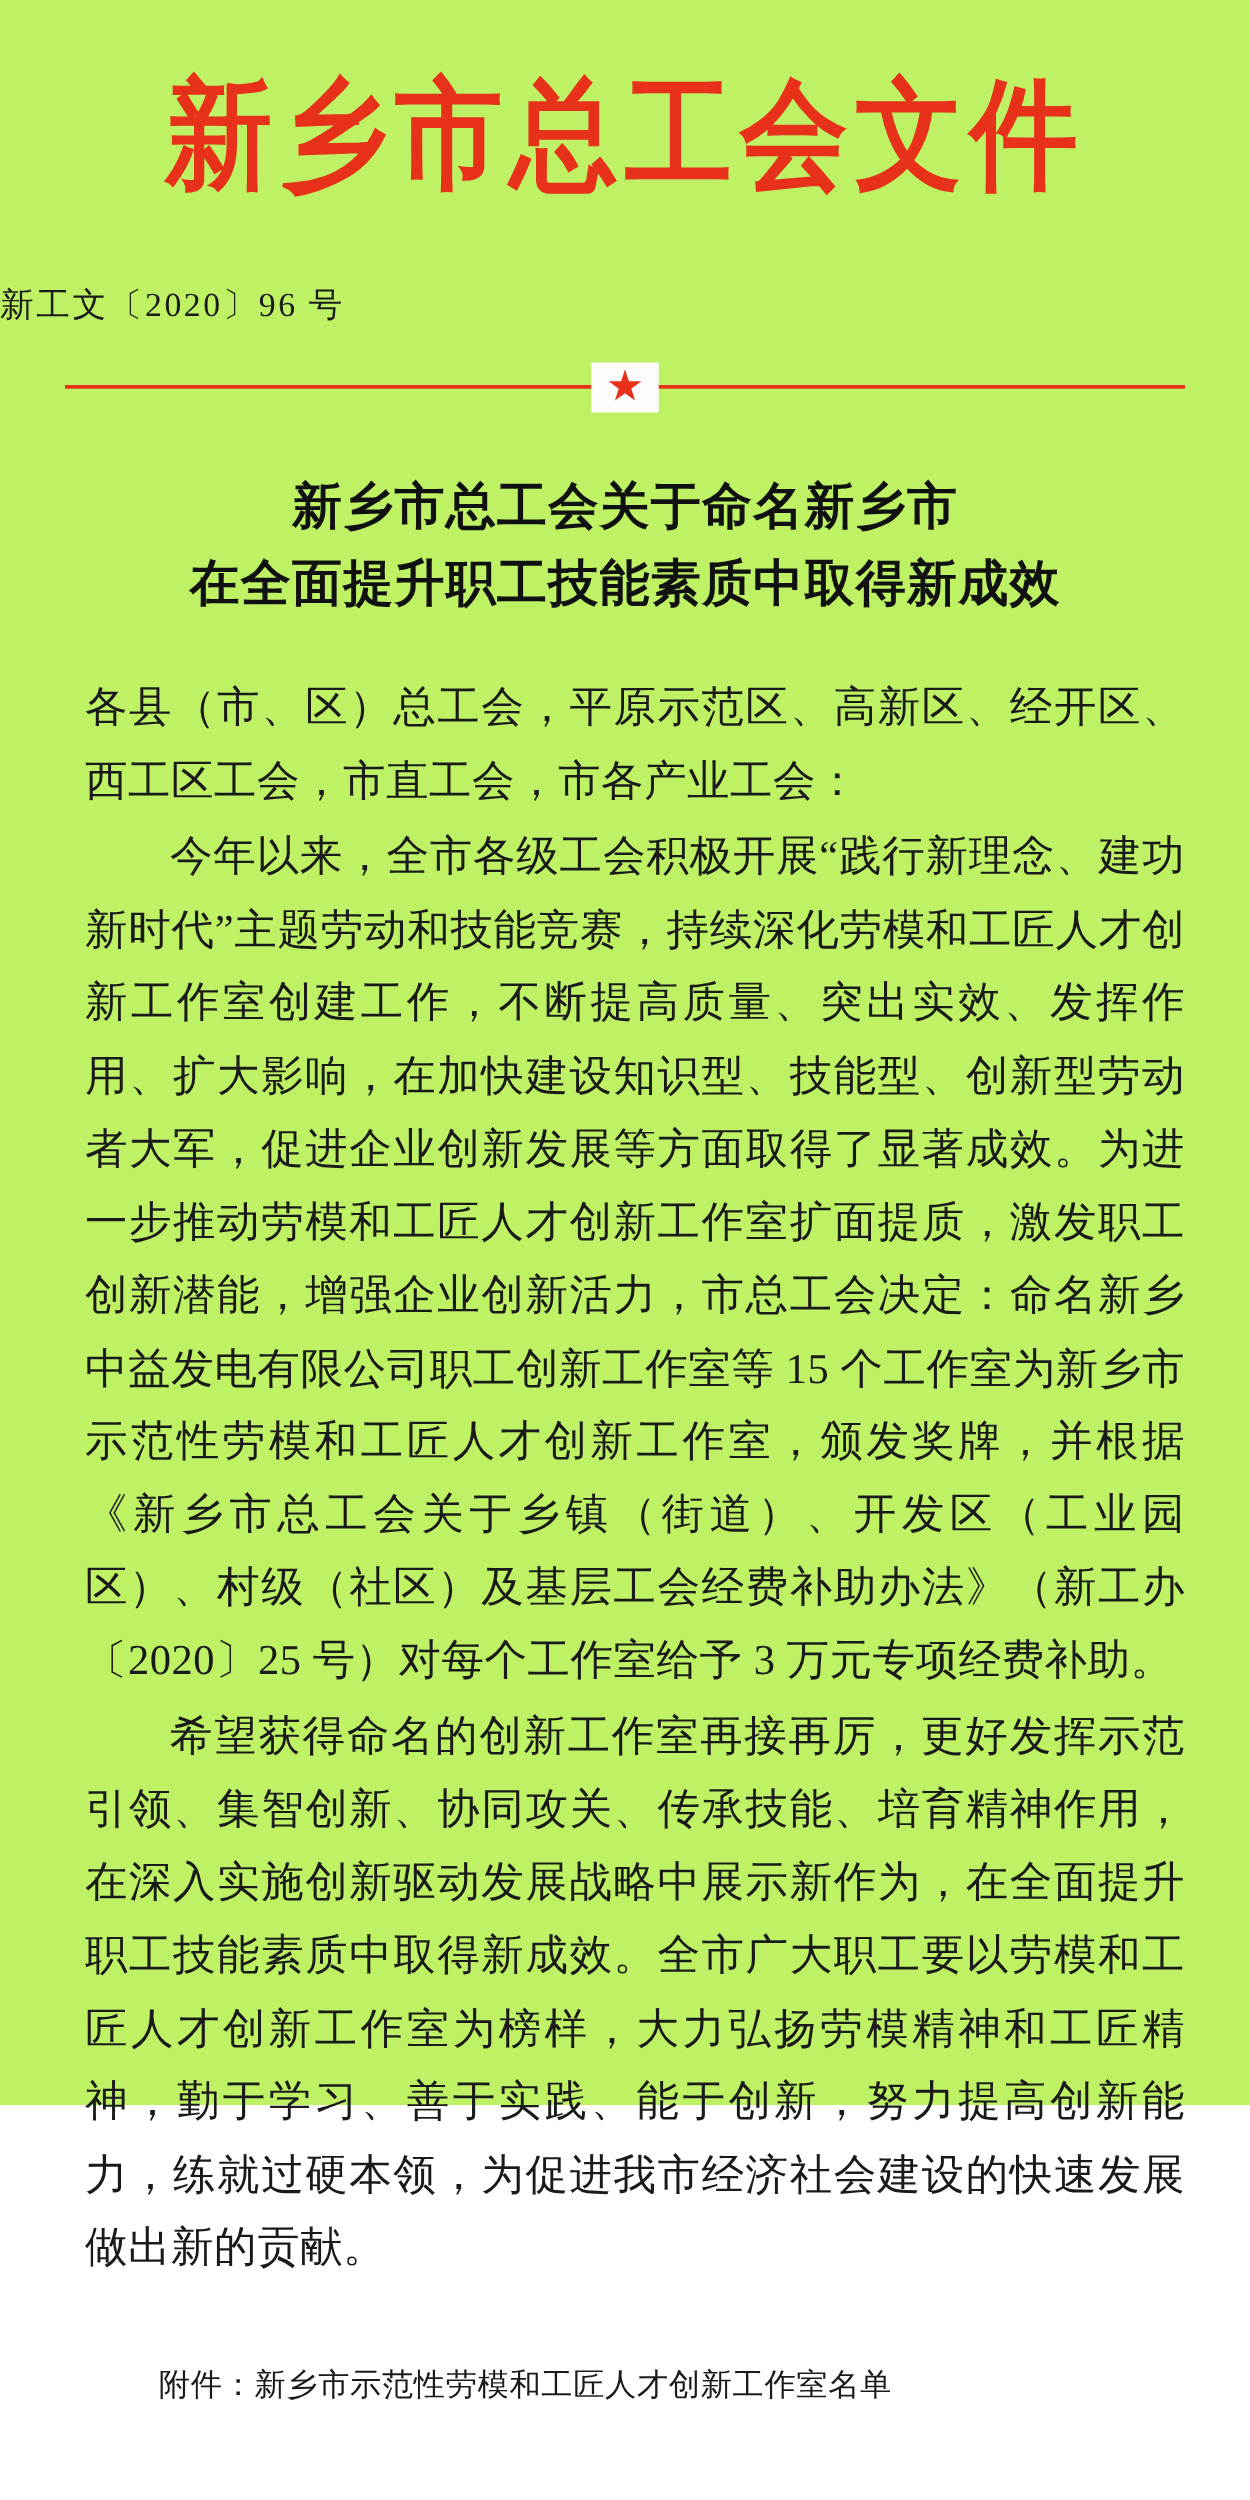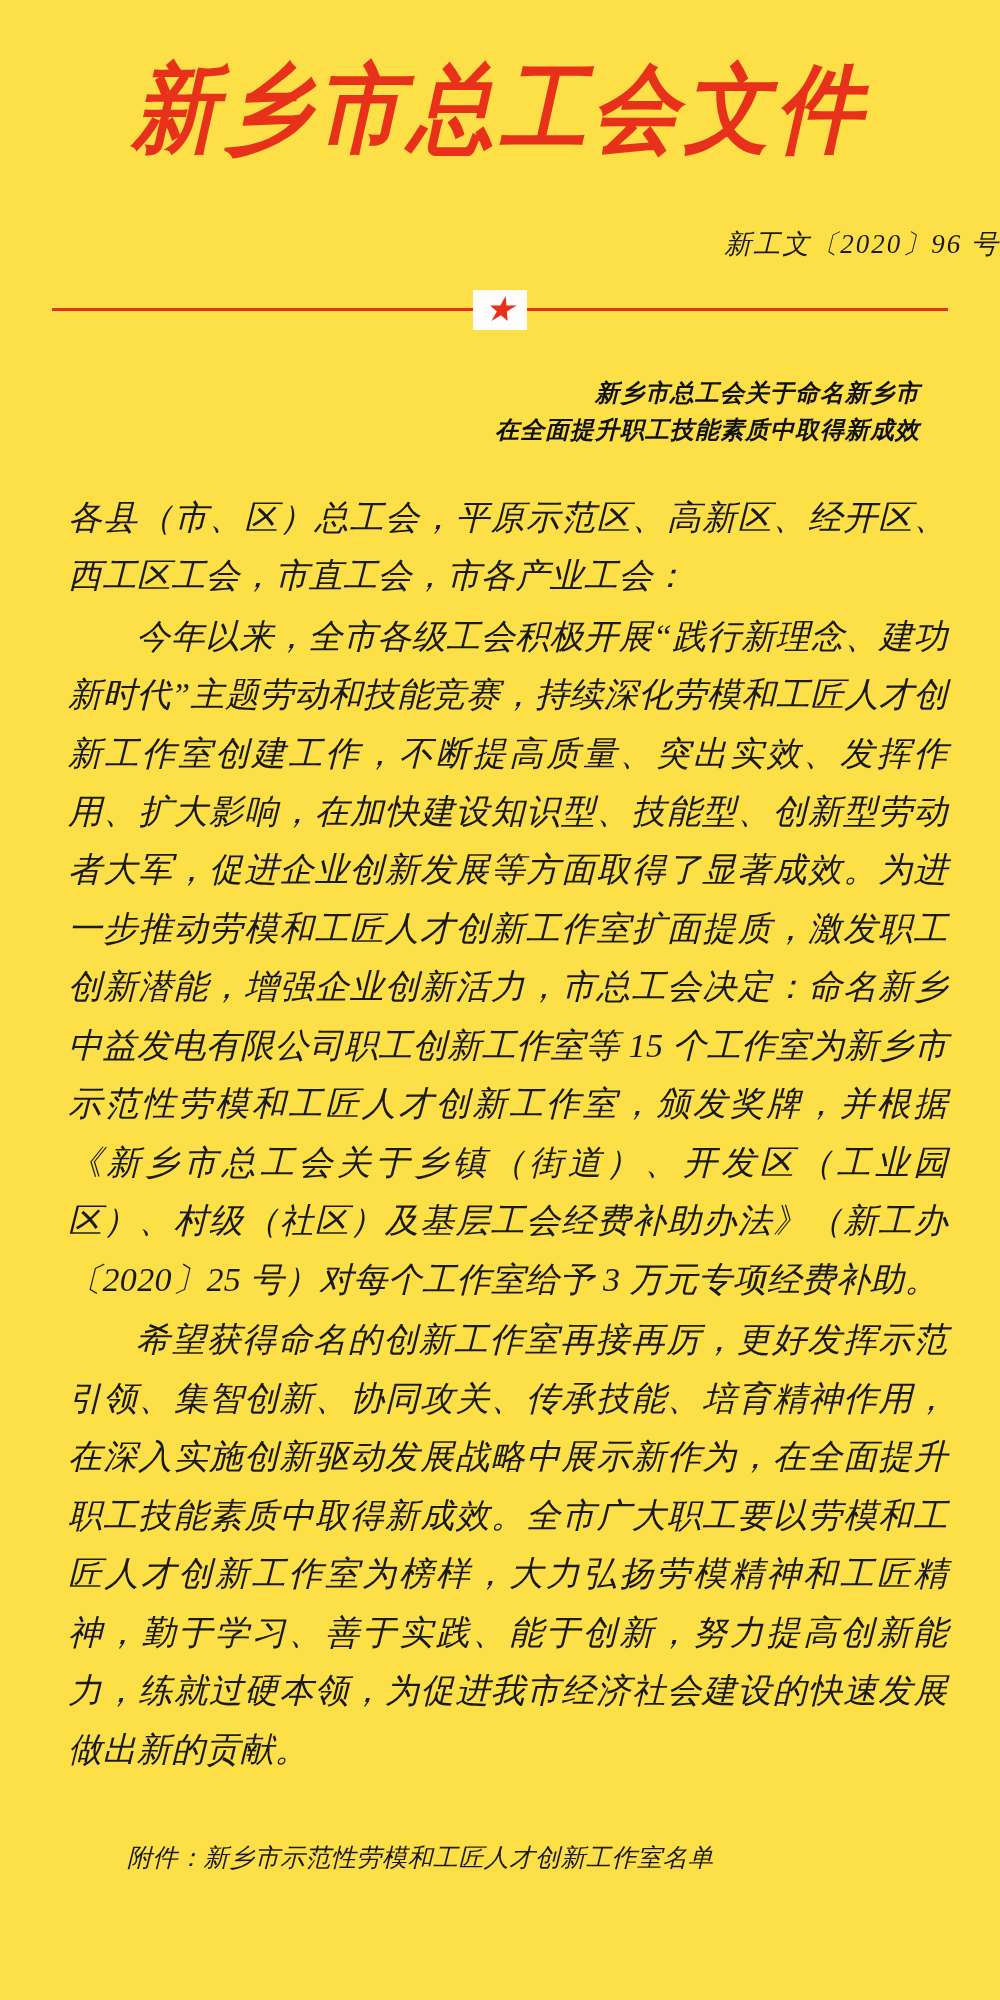--- a/index.html
+++ b/index.html
@@ -10,43 +10,42 @@
   body {
     width: 1000px;
     height: 2000px;
     font-family: "Liberation Serif", "DejaVu Serif", serif;
     color: #1a1a1a;
     overflow: hidden;
   }
   .page {
     position: relative;
     width: 1000px;
-    height: 2000px;
-    background: #fde047;
+    height: 1684px;
+    background: #bef264;
     box-sizing: border-box;
-    font-style: italic;
   }
   
   .masthead {
     text-align: center;
     padding-top: 58px;
   }
   .masthead-title {
     font-family: "DejaVu Serif", "Liberation Serif", serif;
     font-weight: 700;
     font-size: 86px;
     line-height: 1.05;
     color: #e8311a;
     letter-spacing: 6px;
     white-space: nowrap;
     transform: scaleY(1.12);
     transform-origin: center top;
   }
   .doc-number {
-    text-align: right;
+    text-align: left;
     margin-top: 78px;
     font-size: 27px;
     letter-spacing: 2px;
     color: #1a1a1a;
   }
   
   .rule-wrap {
     position: relative;
     margin: 30px 52px 0 52px;
     height: 34px;
@@ -68,24 +67,24 @@
     height: 40px;
     background: #fdfdfb;
     color: #e8311a;
     font-size: 30px;
     line-height: 38px;
     text-align: center;
   }
   
   .headline {
     margin: 48px 80px 0 80px;
-    text-align: right;
+    text-align: center;
     font-family: "DejaVu Serif", "Liberation Serif", serif;
     font-weight: 700;
-    font-size: 24px;
+    font-size: 40px;
     line-height: 1.55;
     letter-spacing: 1px;
     color: #111;
   }
   
   .body-text {
     margin: 40px 52px 0 68px;
     font-size: 34px;
     line-height: 1.72;
     letter-spacing: 0.4px;

